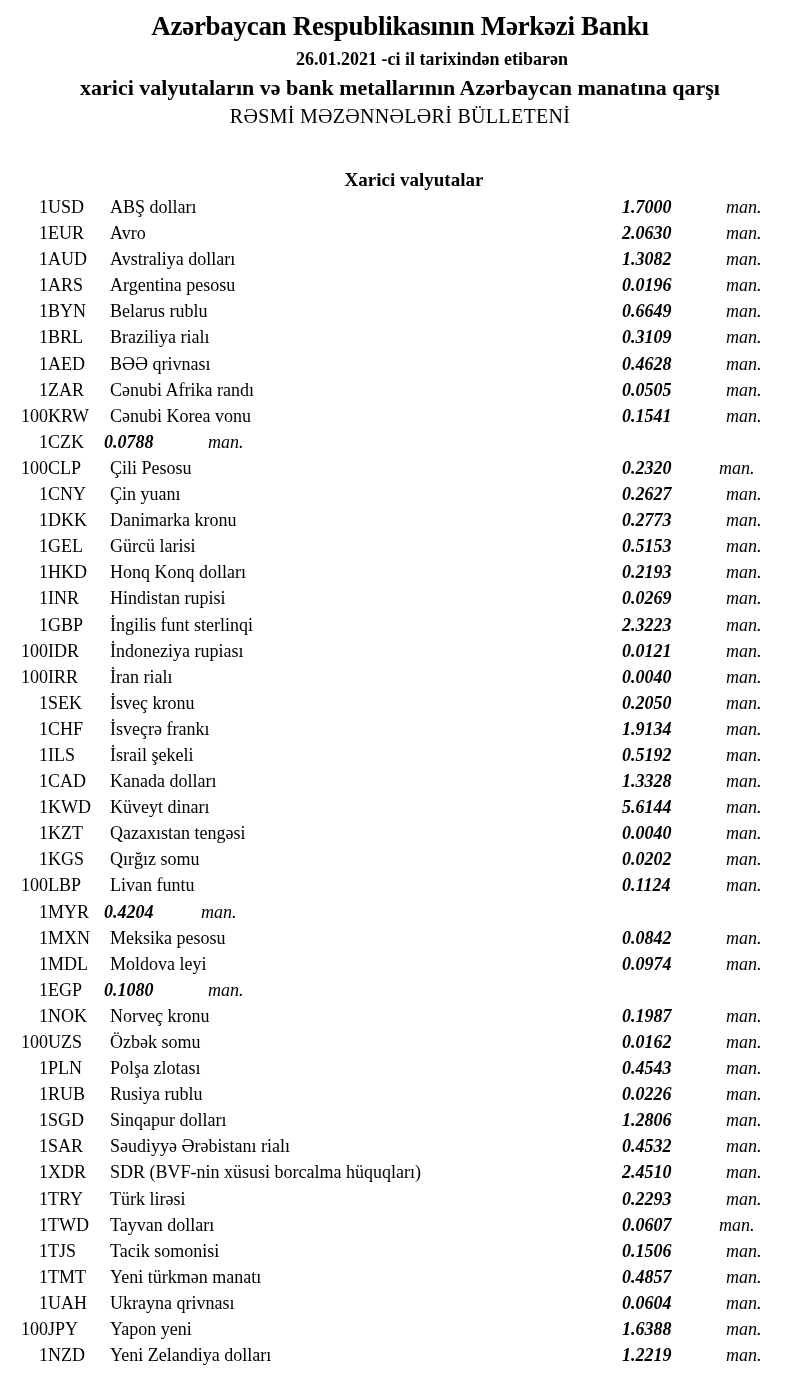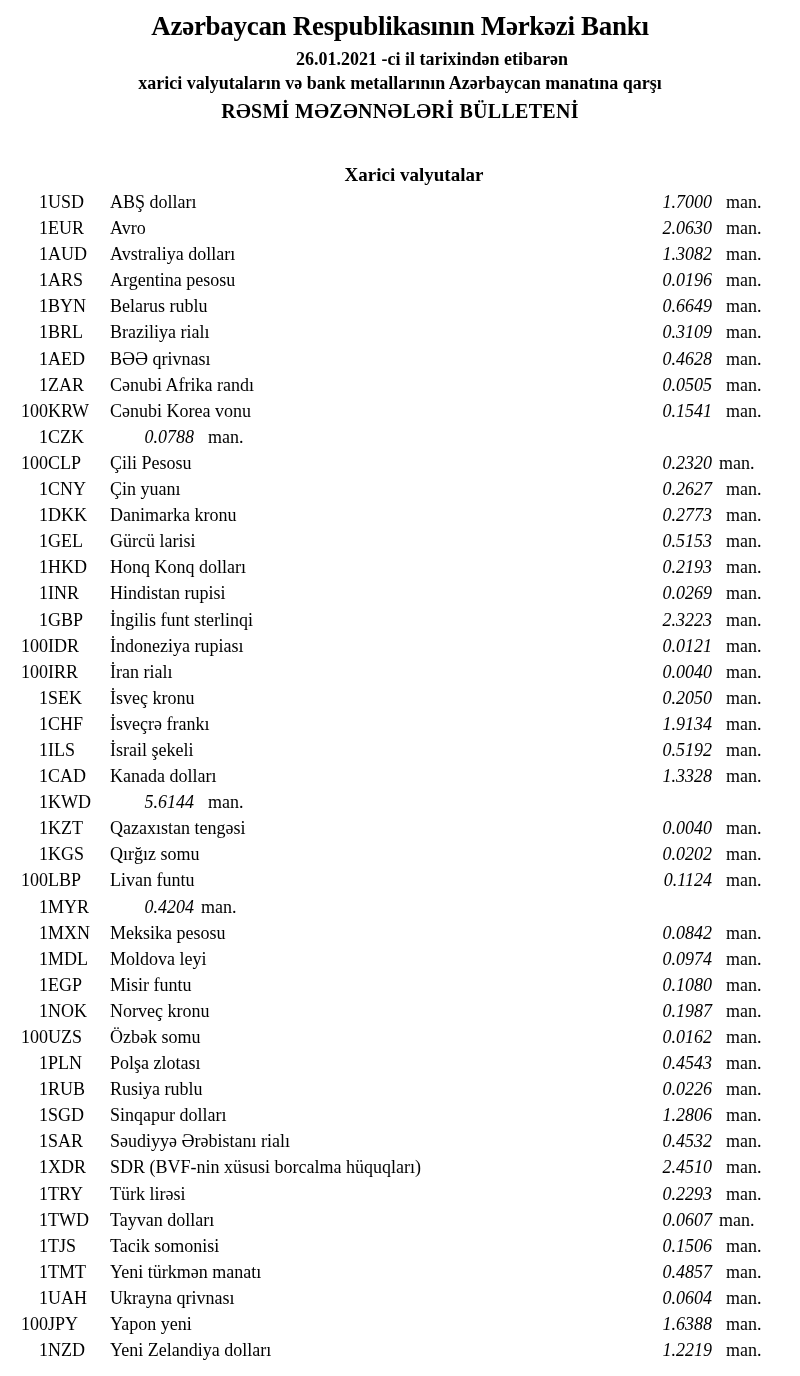--- a/index.html
+++ b/index.html
@@ -26,28 +26,29 @@
     letter-spacing: -0.3px;
   }
   .date-line {
     margin-top: 6px;
     font-size: 18px;
     font-weight: bold;
     line-height: 24px;
     transform: translateX(32px);
   }
   .subtitle {
-    font-size: 18px;
+    margin-top: 5px;
+    font-size: 22px;
     font-weight: bold;
     line-height: 24px;
   }
   .bulletin {
     margin-top: 3px;
     font-size: 20px;
-    font-weight: bold;
+    font-weight: normal;
     line-height: 26px;
     letter-spacing: 0.3px;
   }
   .section-title {
     margin-top: 39px;
     text-align: center;
     font-size: 19px;
     font-weight: bold;
     line-height: 24px;
     transform: translateX(14px);
@@ -72,30 +73,31 @@
     text-align: left;
     flex: 0 0 auto;
   }
   .name {
     flex: 1 1 auto;
     padding-left: 6px;
     overflow: hidden;
   }
   .rate {
     width: 90px;
-    text-align: right;
-    font-weight: normal;
+    text-align: left;
+    font-weight: bold;
     font-style: italic;
     flex: 0 0 auto;
   }
   .unit {
     width: 88px;
     padding-left: 14px;
     box-sizing: border-box;
     flex: 0 0 auto;
+    font-style: italic;
   }
   .row.tight .unit {
     padding-left: 7px;
   }
 </style>
 </head>
 <body>
 
 <div class="header">
   <div class="title">Azərbaycan Respublikasının Mərkəzi Bankı</div>
@@ -263,20 +265,21 @@
     <div class="row">
       <span class="qty">1</span>
       <span class="code">CAD</span>
       <span class="name">Kanada dolları</span>
       <span class="rate">1.3328</span>
       <span class="unit">man.</span>
     </div>
     <div class="row">
       <span class="qty">1</span>
       <span class="code">KWD</span>
+      <span class="name">Küveyt dinarı</span>
       <span class="rate">5.6144</span>
       <span class="unit">man.</span>
     </div>
     <div class="row">
       <span class="qty">1</span>
       <span class="code">KZT</span>
       <span class="name">Qazaxıstan tengəsi</span>
       <span class="rate">0.0040</span>
       <span class="unit">man.</span>
     </div>
@@ -310,21 +313,20 @@
     <div class="row">
       <span class="qty">1</span>
       <span class="code">MDL</span>
       <span class="name">Moldova leyi</span>
       <span class="rate">0.0974</span>
       <span class="unit">man.</span>
     </div>
     <div class="row">
       <span class="qty">1</span>
       <span class="code">EGP</span>
-      <span class="name">Misir funtu</span>
       <span class="rate">0.1080</span>
       <span class="unit">man.</span>
     </div>
     <div class="row">
       <span class="qty">1</span>
       <span class="code">NOK</span>
       <span class="name">Norveç kronu</span>
       <span class="rate">0.1987</span>
       <span class="unit">man.</span>
     </div>

